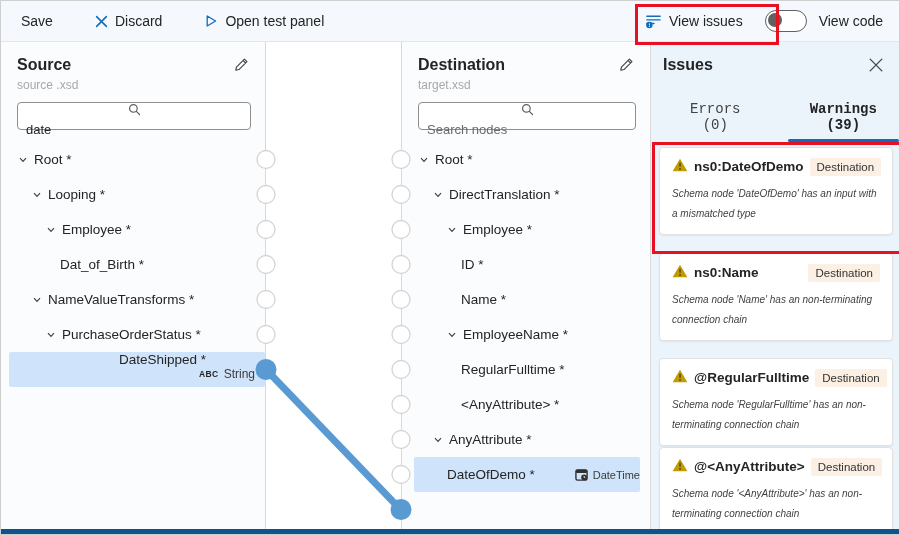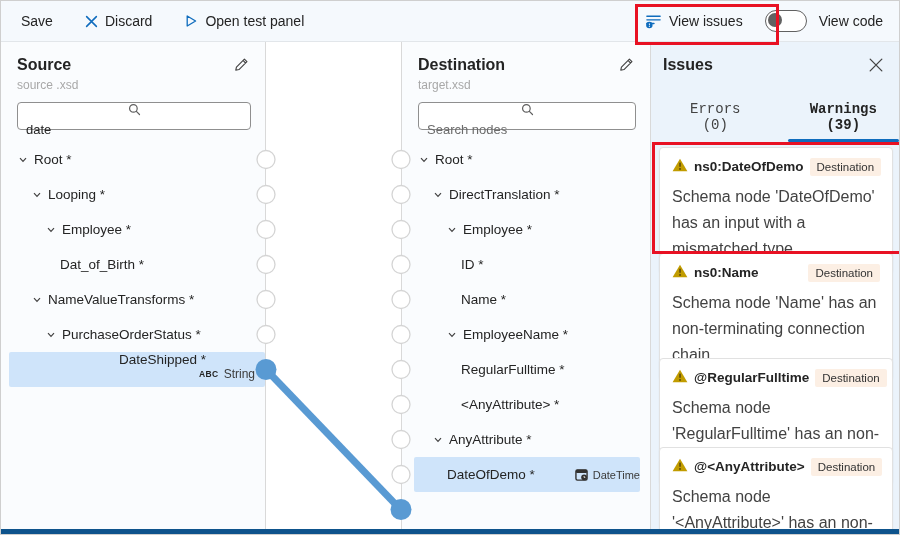--- a/index.html
+++ b/index.html
@@ -4,21 +4,21 @@
 <style>
   html,body{margin:0;padding:0;background:#fff;}
   .app{
     position:relative;width:900px;height:535px;overflow:hidden;
     background:#ffffff;border:1px solid #cfcfcf;box-sizing:border-box;
     font-family:"Liberation Sans",sans-serif;color:#242424;
     --accent:#0f6cbd;--sel:#cfe4fa;--ann:#e81123;--bottom:#0e538c;--badge-bg:#fcefe4;--conn:#599ad3;
   }
   
   .toolbar{position:absolute;top:0;left:0;right:0;height:41px;background:#f5f9fd;
-    border-bottom:1px solid #e2e6ea;display:flex;align-items:center;padding:0 12px;box-sizing:border-box;}
+    border-bottom:1px solid #e2e6ea;display:flex;align-items:center;padding:0 12px;box-sizing:border-box;gap:10px;}
   .tb-btn{display:flex;align-items:center;gap:7px;background:none;border:none;cursor:pointer;
     font-family:inherit;font-size:14px;color:#242424;padding:6px 8px;margin-right:16px;white-space:nowrap;}
   .tb-right{margin-left:auto;display:flex;align-items:center;gap:12px;}
   .tb-right .tb-btn{margin-right:2px;}
   .ic{display:inline-flex;align-items:center;justify-content:center;line-height:0;}
   .toggle{width:40px;height:20px;border:1px solid #616161;border-radius:11px;background:#fff;
     position:relative;cursor:pointer;flex:0 0 auto;}
   .toggle .knob{position:absolute;left:2px;top:2px;width:14px;height:14px;border-radius:50%;background:#616161;}
   .tb-label{font-size:14px;color:#242424;margin-right:4px;}
   
@@ -51,21 +51,21 @@
   .tabs{display:flex;gap:28px;margin:26px 0 0 20px;font-family:Liberation Mono, monospace;}
   .tab{position:relative;font-size:14px;color:#424242;padding-bottom:9px;cursor:pointer;background:none;border:none;font-family:inherit;}
   .tab.active{font-weight:700;color:#242424;}
   .tab.active::after{content:"";position:absolute;left:0;right:0;bottom:0;height:3px;border-radius:2px;background:var(--accent);}
   .cards{position:absolute;left:0;right:0;top:0;}
   .card{position:absolute;left:8px;width:234px;background:#fff;border:1px solid #e1e1e1;border-radius:4px;
     padding:10px 12px;box-sizing:border-box;box-shadow:0 1px 2px rgba(0,0,0,.06);}
   .card-head{display:flex;align-items:flex-start;gap:6px;}
   .card-name{font-size:13.5px;font-weight:700;margin-top:1px;white-space:nowrap;}
   .card-badge{margin-left:auto;background:var(--badge-bg);color:#333;font-size:11.5px;padding:3px 7px;border-radius:2px;white-space:nowrap;}
-  .card-msg{margin-top:8px;font-size:16px;color:#424242;line-height:26px;}
+  .card-msg{margin-top:8px;font-size:10px;color:#424242;line-height:20px;font-style:italic;}
   
   #connections{position:absolute;inset:0;width:900px;height:535px;pointer-events:none;z-index:10;}
   .annotation{position:absolute;border:3px solid var(--ann);z-index:50;pointer-events:none;}
   #ann-toolbar{left:634px;top:3px;width:138px;height:35px;}
   #ann-card{left:651px;top:141px;width:246px;height:106px;}
   .bottom-bar{position:absolute;left:0;right:0;bottom:0;height:5px;background:var(--bottom);z-index:40;}
 </style>
 </head>
 <body>
 

